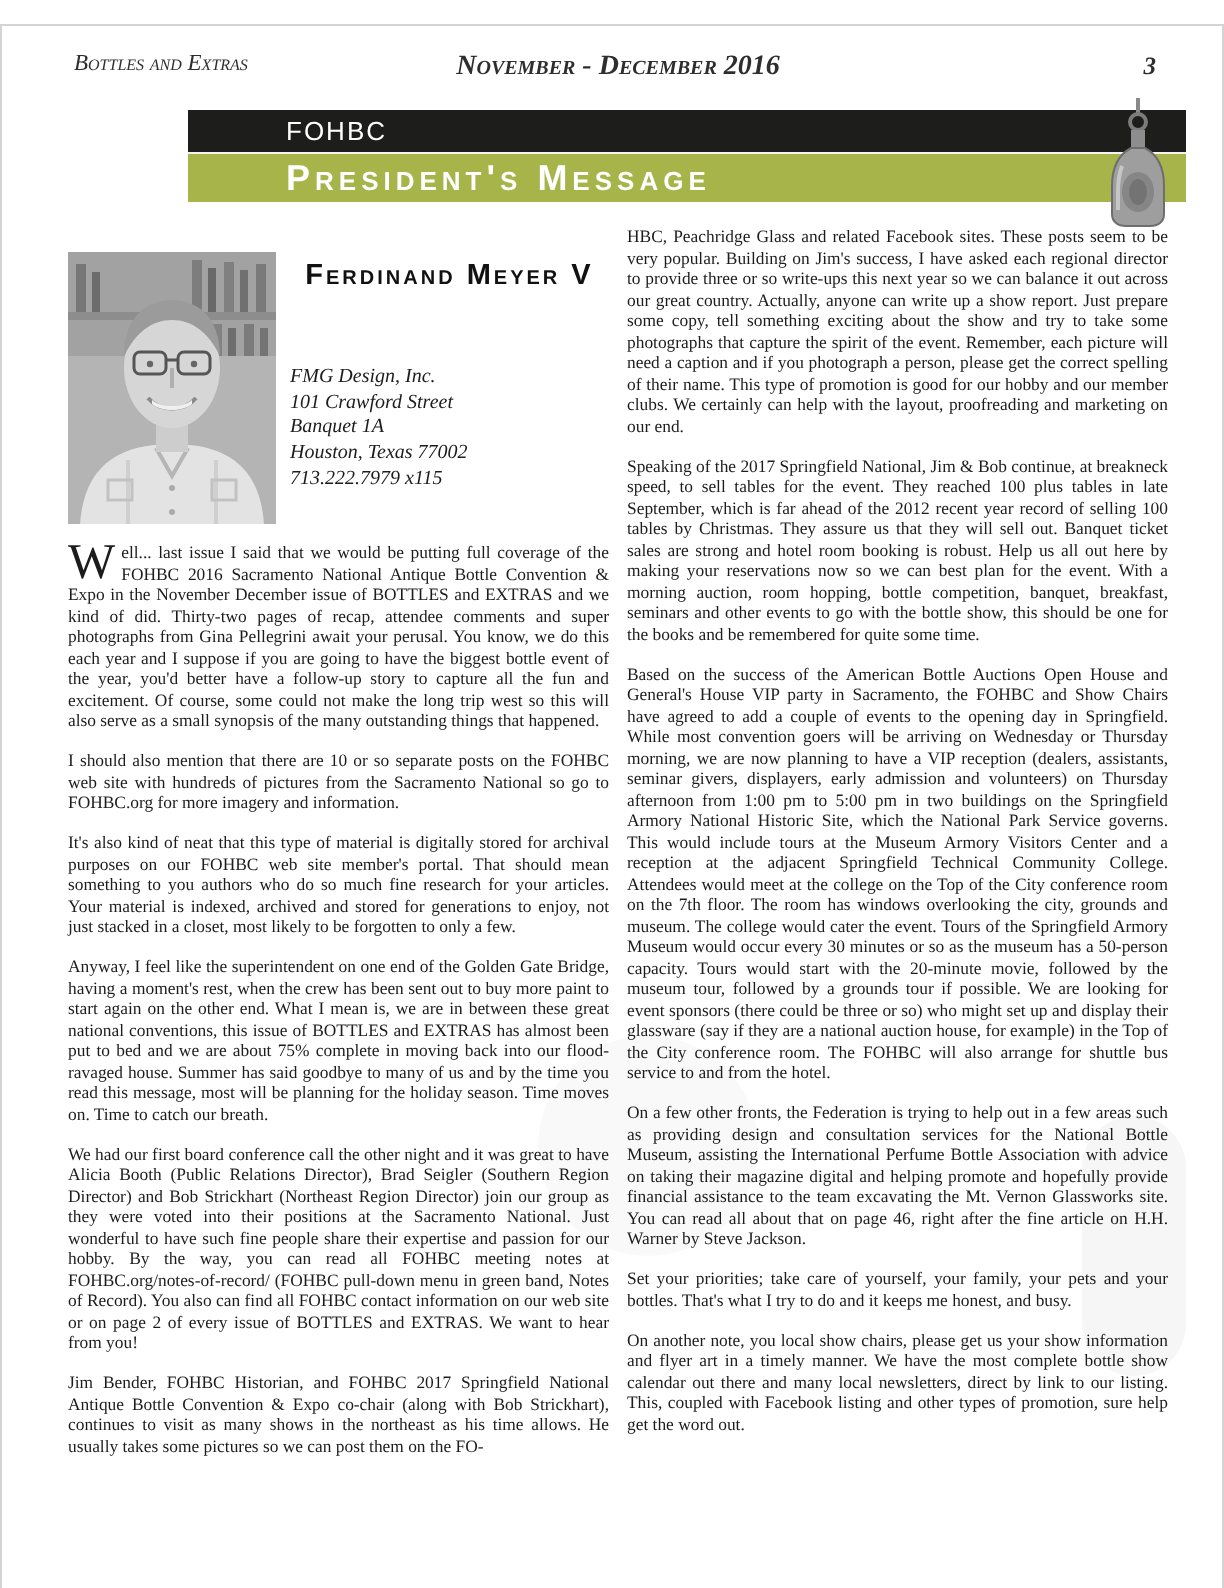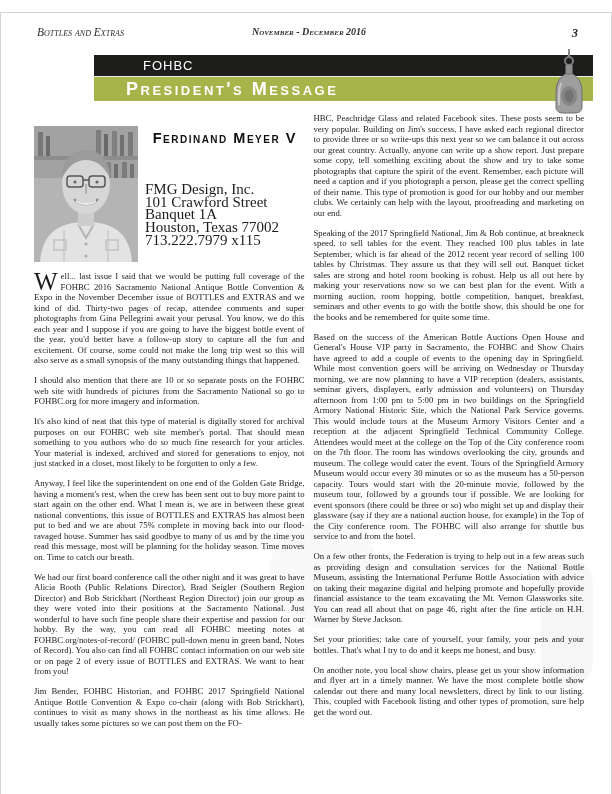--- a/index.html
+++ b/index.html
@@ -11,40 +11,40 @@
   }
 
   
   .top-header { position:absolute; top:13px; left:36px; right:30px; height:16px; }
   .mag-title {
     position:absolute; left:0; top:0;
     font-style:italic; font-variant:small-caps; font-size:11.5px; color:#2e2e2e;
   }
   .issue-date {
     position:absolute; left:0; right:0; top:0; text-align:center;
-    font-style:italic; font-weight:bold; font-variant:small-caps; font-size:10px; color:#2e2e2e;
+    font-style:italic; font-weight:bold; font-variant:small-caps; font-size:14px; color:#2e2e2e;
   }
   .page-number {
     position:absolute; right:3px; top:0;
     font-weight:bold; font-style:italic; font-size:12.5px; color:#2e2e2e;
   }
 
   
   .banner { position:absolute; top:42px; left:93px; width:499px; }
   .banner-black {
     height:21px; background:#1d1d1b; display:flex; align-items:center;
     padding-left:49px; box-sizing:border-box;
   }
   .banner-black span {
     color:#ffffff; font-family:"Liberation Sans", sans-serif;
     font-weight:normal; font-size:13px; letter-spacing:1px;
   }
   .banner-olive {
     height:25px; background:#a6b44a; border-top:1px solid #f2f2ee;
-    display:flex; align-items:center; padding-left:32px; box-sizing:border-box;
+    display:flex; align-items:center; padding-left:49px; box-sizing:border-box;
   }
   .banner-olive span {
     color:#ffffff; font-family:"Liberation Sans", sans-serif;
     font-weight:bold; font-variant:small-caps; font-size:18px; letter-spacing:2.5px;
   }
   .banner-bottle { position:absolute; top:36px; left:551px; width:34px; height:66px; z-index:3; }
 
   
   .watermark { position:absolute; border-radius:50%; background:#000; pointer-events:none; }
   .wm1 { left:268px; top:505px; width:110px; height:110px; opacity:0.025; }
@@ -64,21 +64,21 @@
   .author-block { display:flex; gap:7px; margin-top:13px; margin-bottom:9px; }
   .photo { width:104px; height:136px; flex:0 0 auto; background:#b9b9b9; }
   .photo svg { display:block; }
   .author-info { flex:1; padding-top:4px; }
   .author-name {
     font-family:"Liberation Sans", sans-serif; font-weight:bold;
     font-variant:small-caps; font-size:14.5px; letter-spacing:1.5px; color:#111;
     white-space:nowrap;
     text-align:center;
   }
-  .contact { margin-top:37px; font-size:15px; line-height:12.7px; color:#1c1c1c; }
+  .contact { margin-top:37px; font-size:10px; line-height:12.7px; color:#1c1c1c;font-style:italic; }
 
   .dropcap {
     float:left; font-size:25px; line-height:20px; padding:1px 3px 0 0;
     font-family:"Liberation Serif", serif; color:#1c1c1c;
   }
 </style>
 </head>
 <body>
 
 <div class="page">

